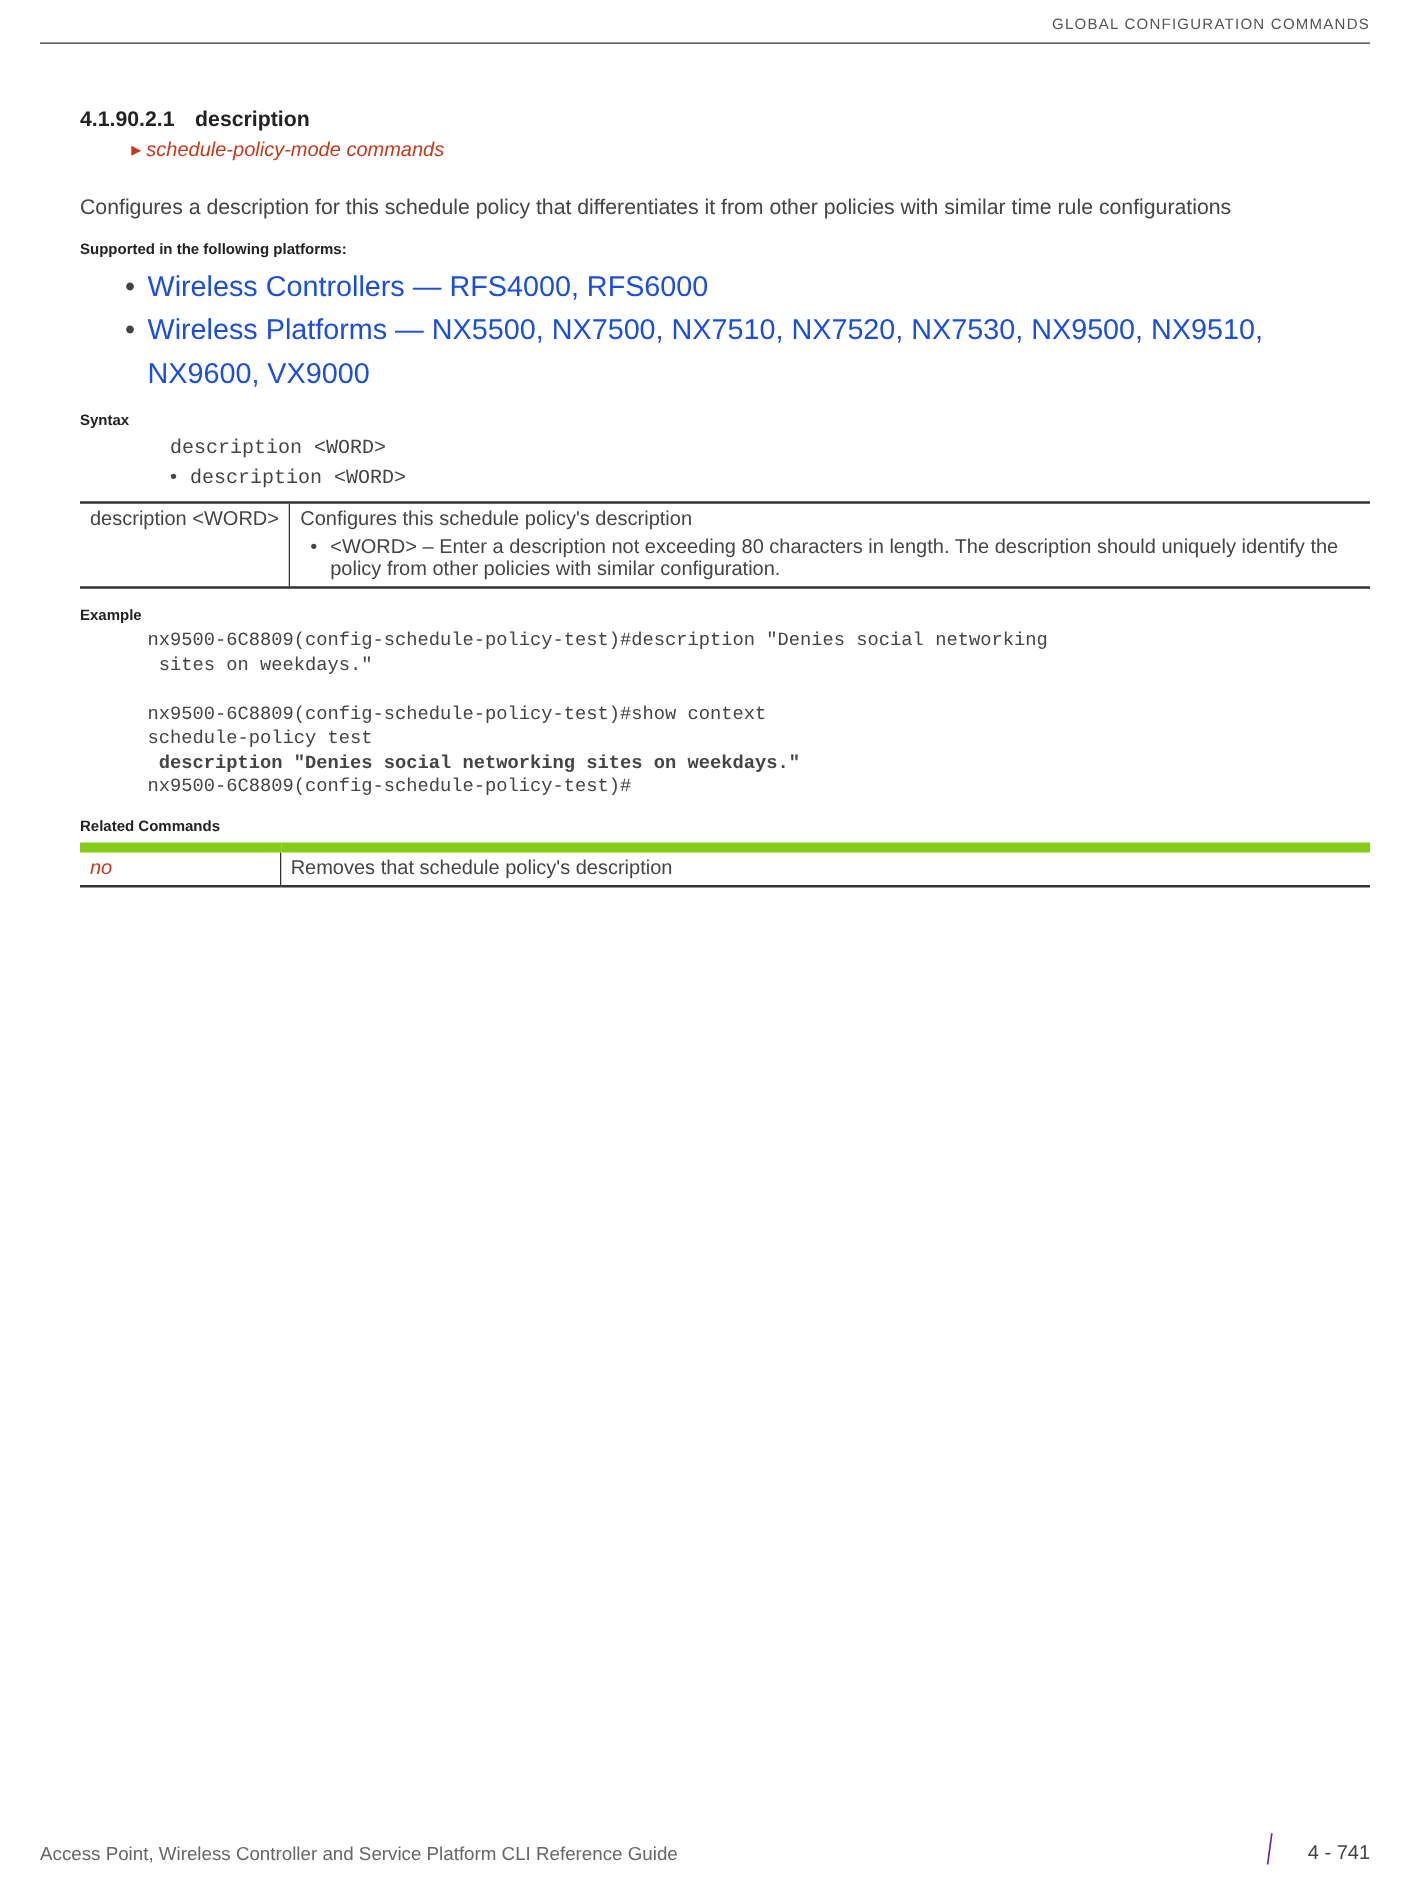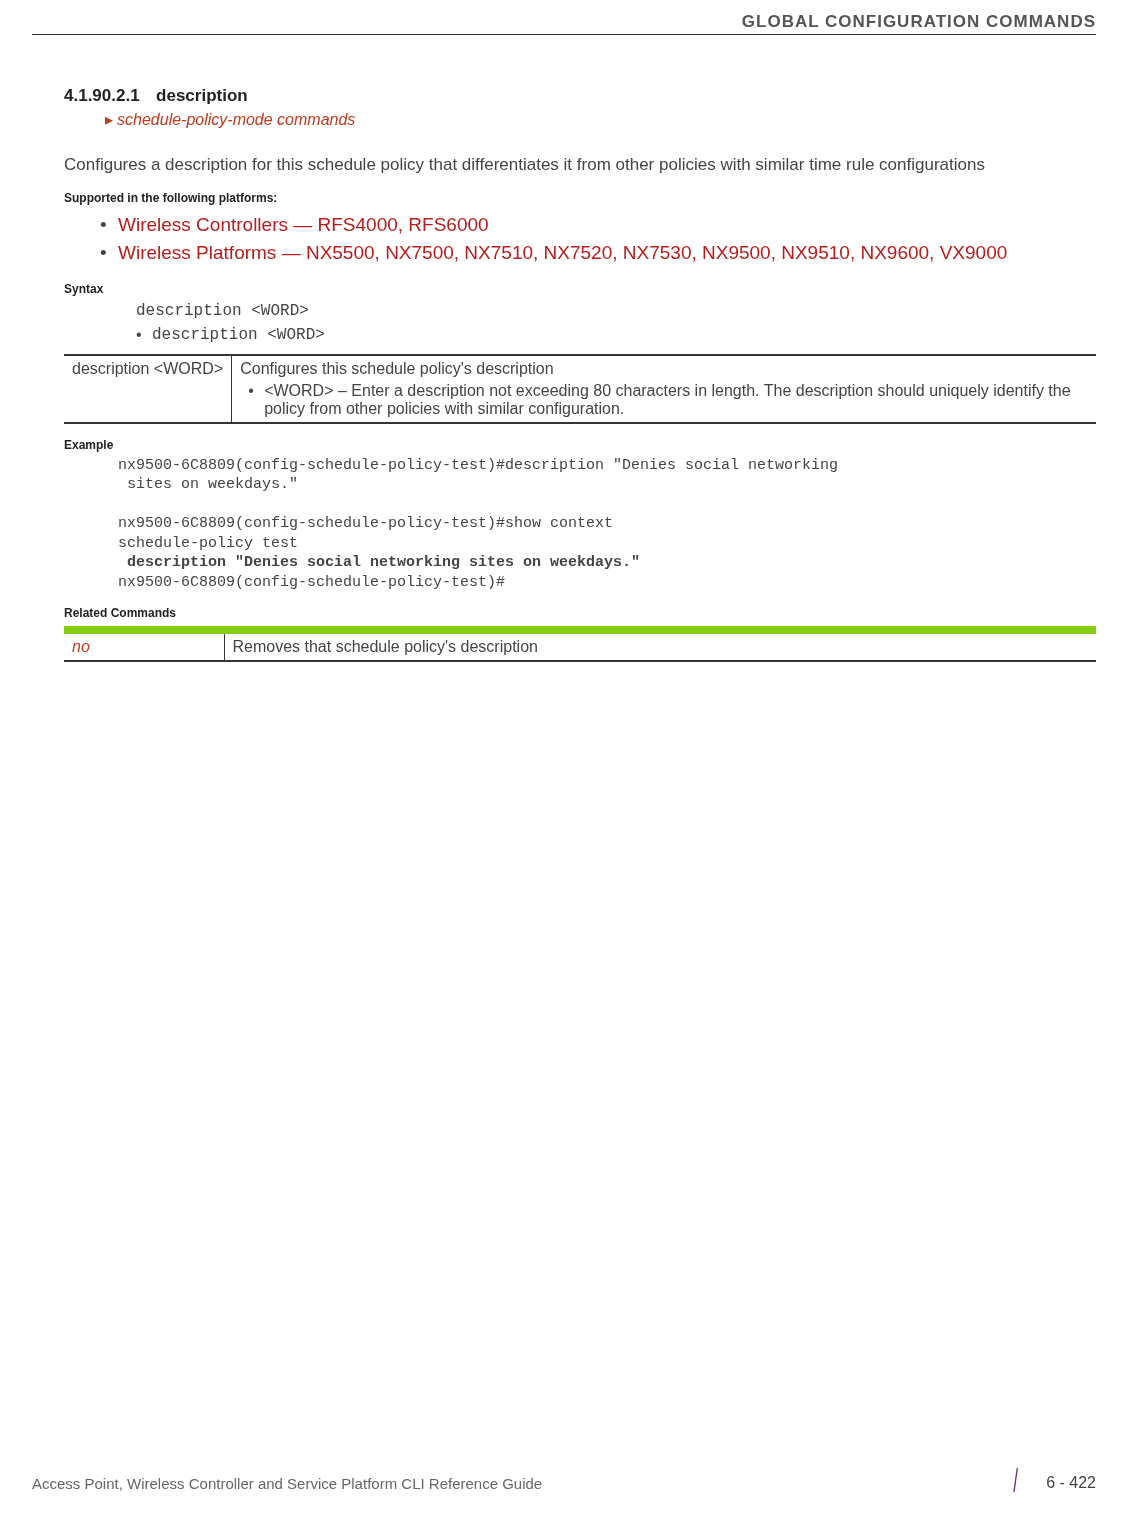--- a/index.html
+++ b/index.html
@@ -12,24 +12,24 @@
       background: #fff;
       width: 1128px;
       height: 1516px;
       position: relative;
       color: #333;
     }
     .header-text {
       position: absolute;
       top: 12px;
       right: 32px;
-      font-size: 17px;
+      font-size: 12px;
       letter-spacing: 1px;
       color: #555;
-      font-weight: 700;
+      font-weight: 400;
     }
     .header-line {
       position: absolute;
       top: 34px;
       left: 32px;
       right: 32px;
       height: 1px;
       background: #333;
     }
     .content {
@@ -74,22 +74,22 @@
       font-size: 12px;
       font-weight: bold;
       color: #222;
       margin-top: 14px;
     }
     .bullet-list {
       list-style: none;
       margin-top: 6px;
     }
     .bullet-list li {
-      font-size: 19px;
-      color: #b91c1c;
+      font-size: 23px;
+      color: #1d4ed8;
       line-height: 1.5;
       padding-left: 54px;
       position: relative;
     }
     .bullet-list li::before {
       content: "•";
       position: absolute;
       left: 36px;
       color: #444;
     }
@@ -266,14 +266,14 @@
       <td>no</td>
       <td>Removes that schedule policy's description</td>
     </tr>
   </tbody>
     </table>
 </div>
 
 <div class="footer-slash">/</div>
 <div class="footer">
   <span class="footer-text">Access Point, Wireless Controller and Service Platform CLI Reference Guide</span>
-  <span class="footer-page">6 - 422</span>
+  <span class="footer-page">4 - 741</span>
 </div>
 
 </body></html>

